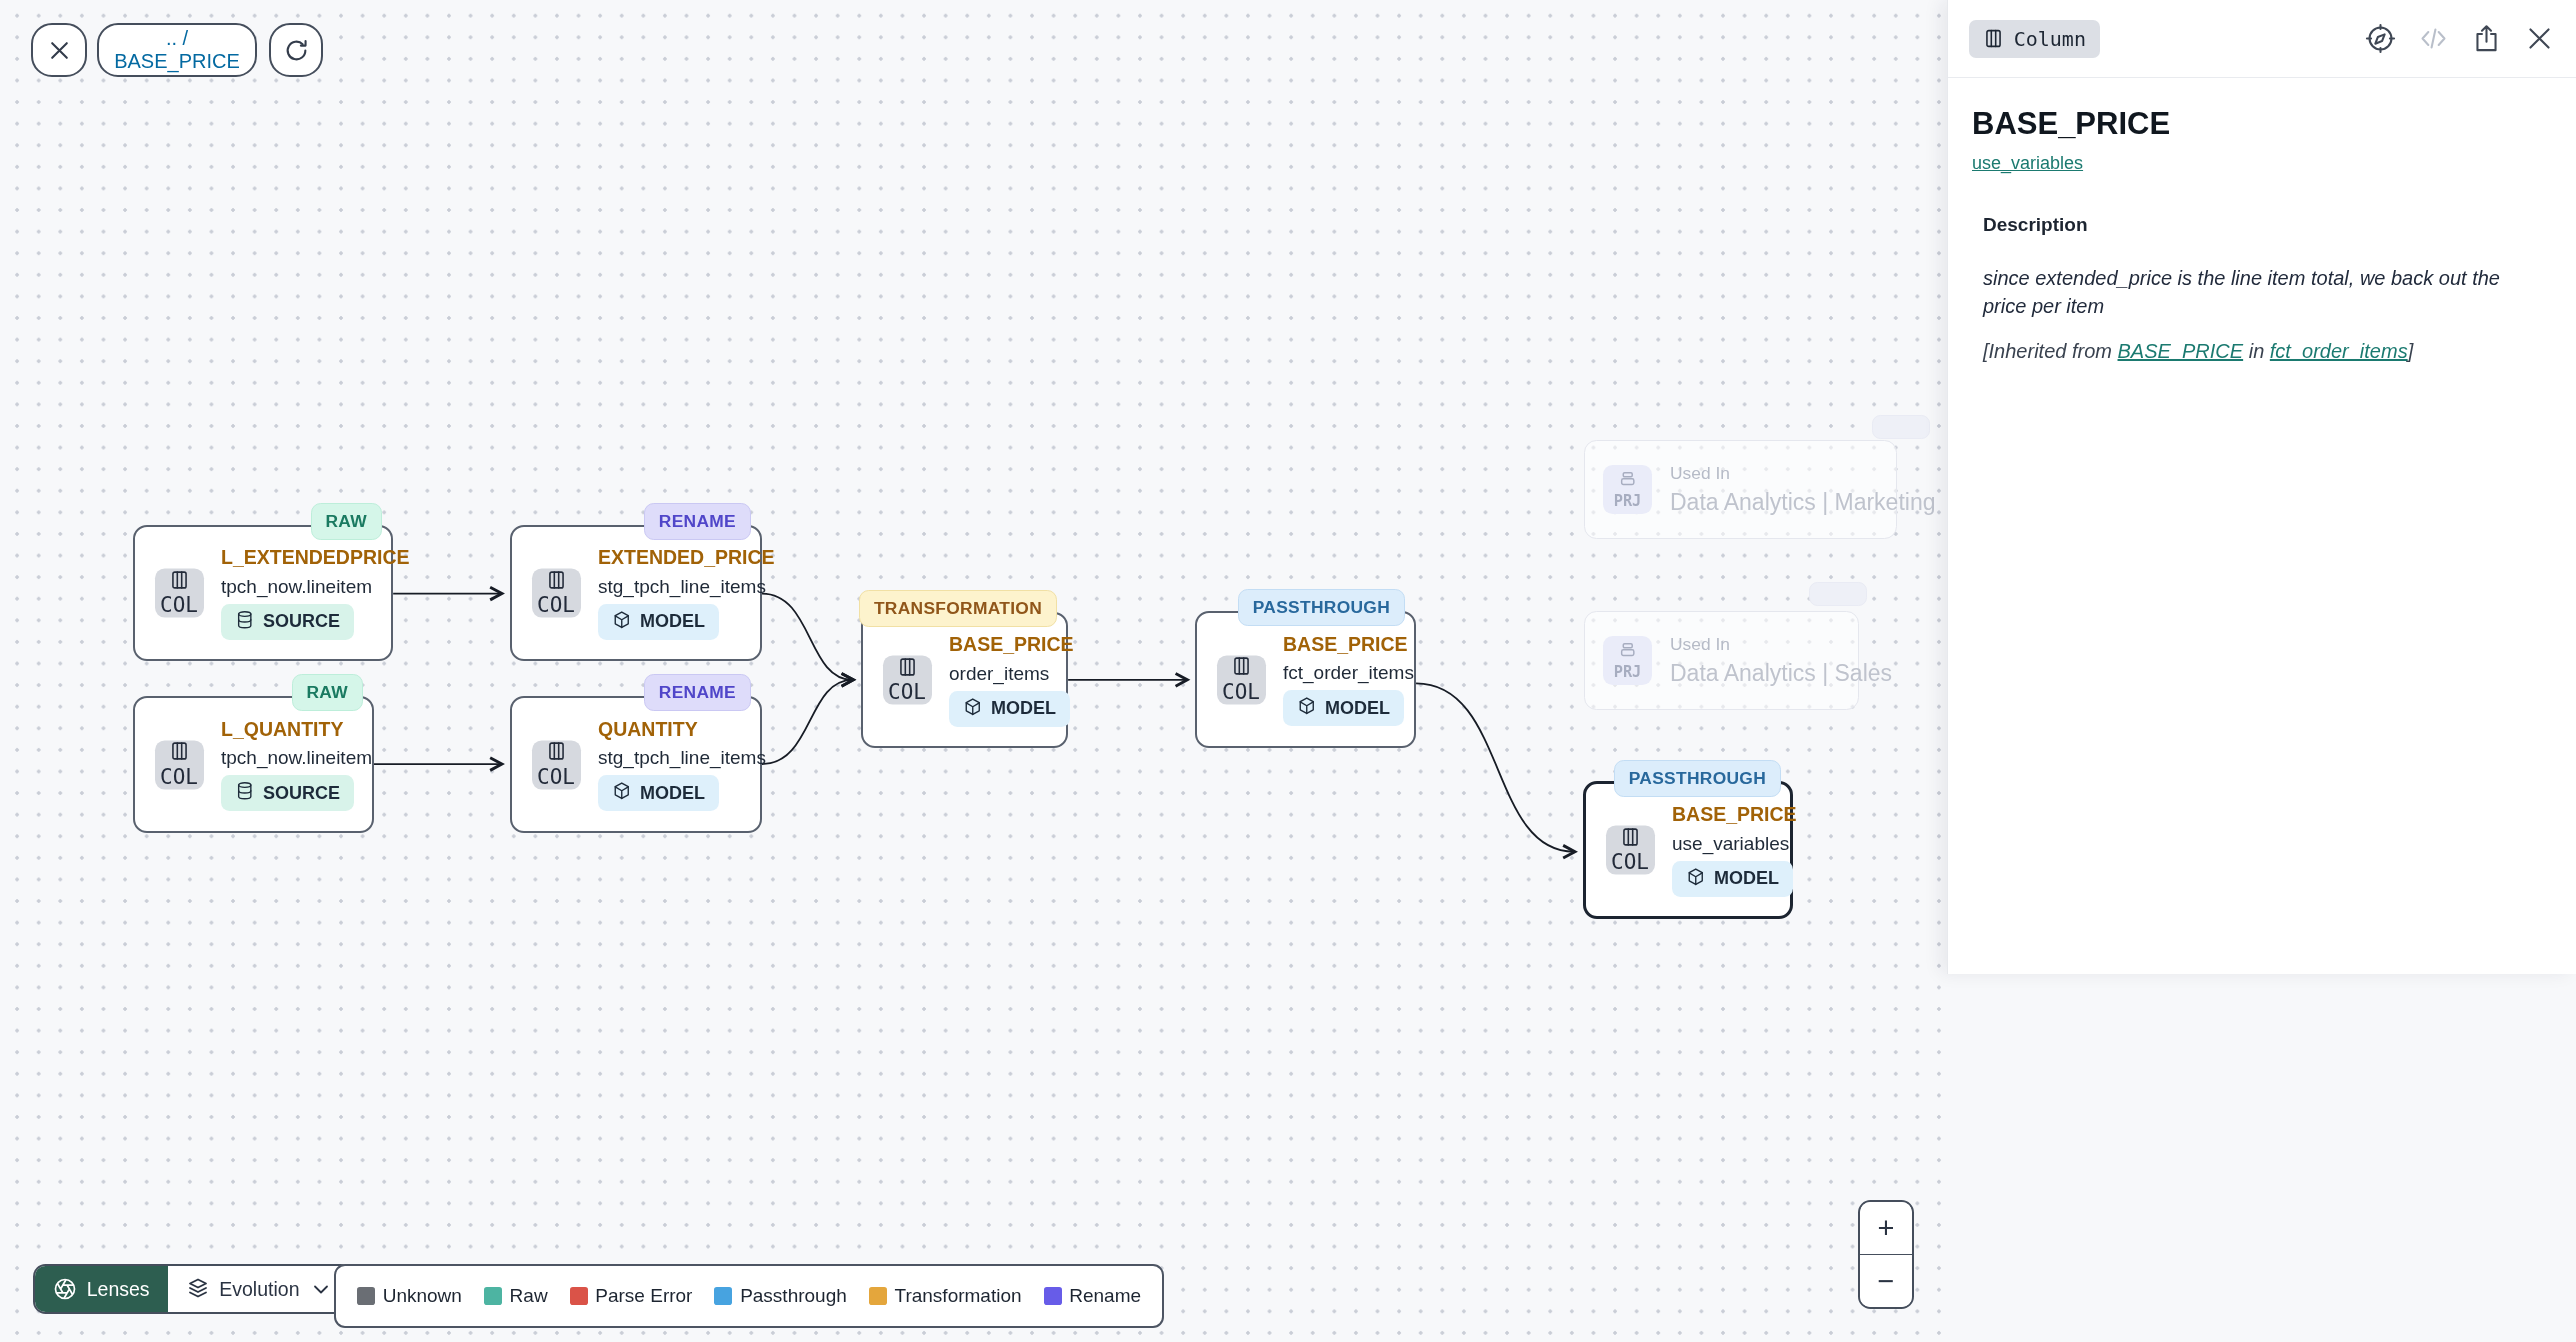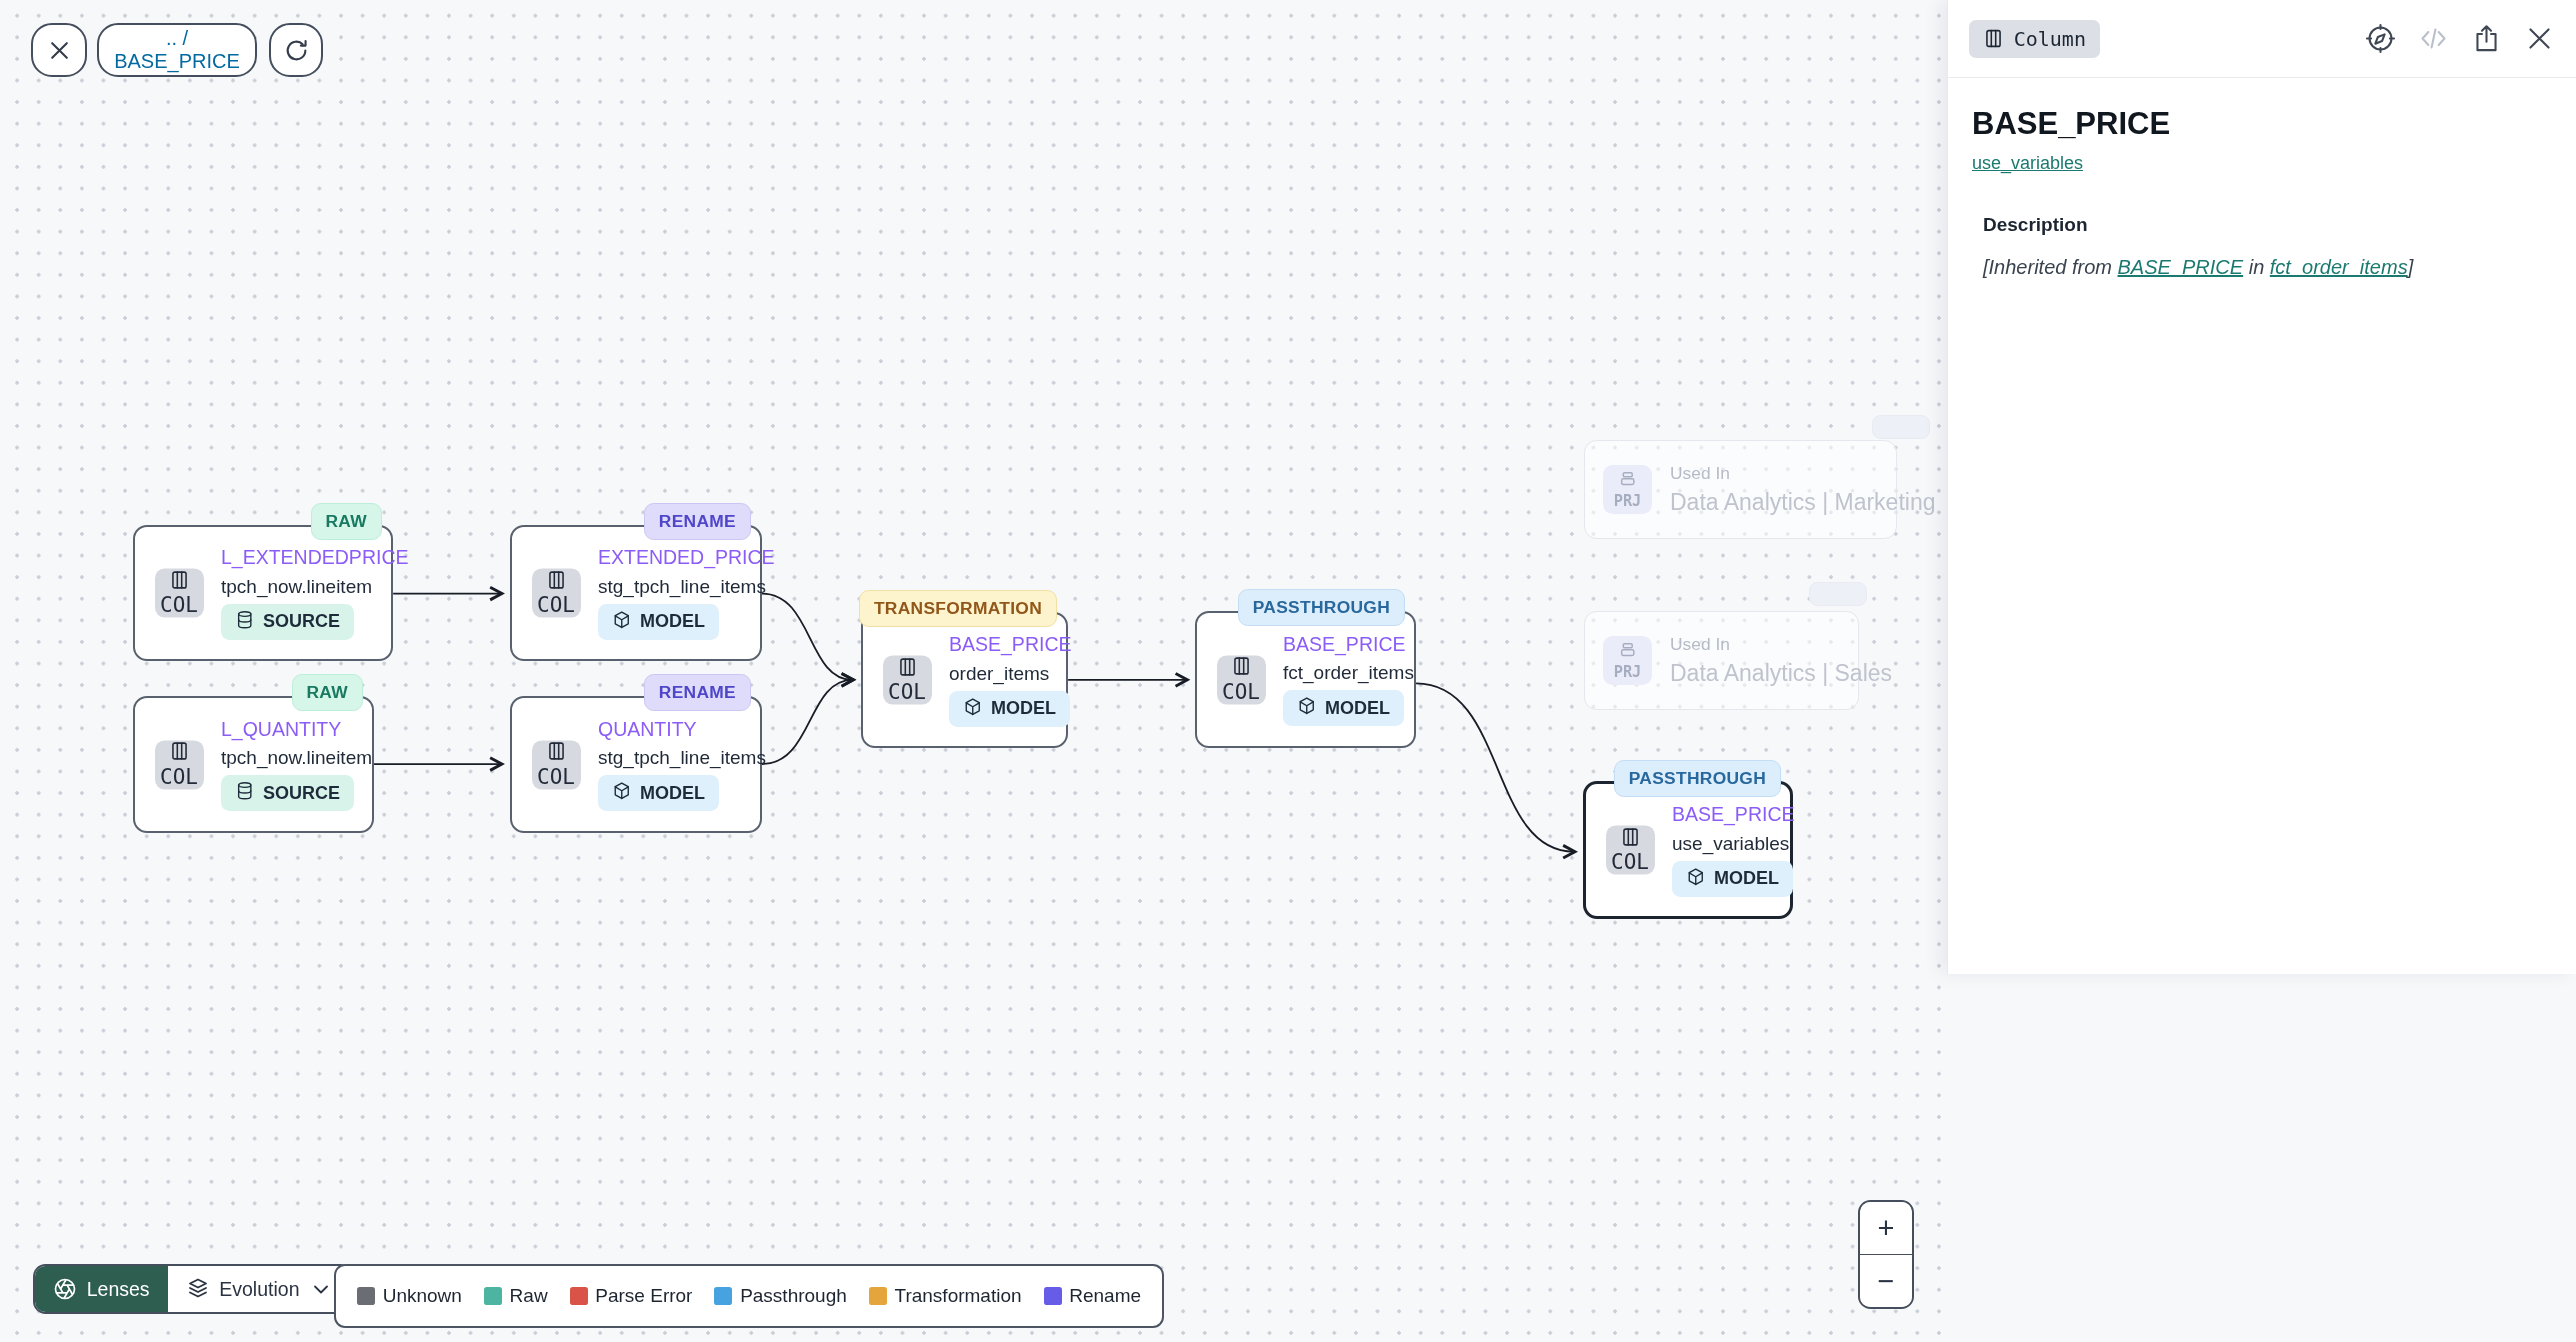--- a/index.html
+++ b/index.html
@@ -39,21 +39,21 @@
   .n-badge.transformation{background:#fdf3cd;color:#90561a;border-color:#f1e0a4;}
   .n-badge.passthrough{background:#dcedfb;color:#28689c;border-color:#c3ddf4;}
   .n-typechip{position:absolute;left:19.5px;top:50%;transform:translateY(-50%);
     width:49px;height:49px;border-radius:9.7px;background:#d6d9df;display:flex;
     flex-direction:column;align-items:center;justify-content:center;gap:0.7px;color:#232b3a;}
   .n-typechip svg{width:21px;height:21px;stroke:#232b3a;stroke-width:1.8;fill:none;
     stroke-linecap:round;stroke-linejoin:round;}
   .n-typelabel{font-family:"DejaVu Sans Mono",monospace;font-size:21px;font-weight:400;}
   .n-body{position:absolute;left:86px;top:0;bottom:0;right:11px;display:flex;
     flex-direction:column;justify-content:center;gap:6.3px;}
-  .n-title{font-size:19.5px;font-weight:400;color:#8b5cf6;white-space:nowrap;}
+  .n-title{font-size:19.5px;font-weight:700;color:#a16207;white-space:nowrap;}
   .n-sub{font-size:19px;color:#1f2937;white-space:nowrap;}
   .n-chip{display:inline-flex;align-items:center;gap:8.4px;height:36px;padding:0 14px;
     border-radius:8.4px;font-size:18px;font-weight:700;color:#1d2b3a;width:fit-content;}
   .n-chip.source{background:#d8f3ea;}
   .n-chip.model{background:#def0fb;}
   .n-chip svg{width:19.5px;height:19.5px;stroke:#1d2b3a;stroke-width:1.7;fill:none;
     stroke-linecap:round;stroke-linejoin:round;}
 
   
   .ghost{position:absolute;border:1.4px solid #e5e7ee;border-radius:12.5px;
@@ -428,19 +428,20 @@
         </button>
       </span>
     </div>
 
     <h1 class="p-title">BASE_PRICE</h1>
     <a class="p-link">use_variables</a>
 
 
     <div class="p-section">
       <div class="p-sec-heading">Description</div>
+      <div class="p-desc">since extended_price is the line item total, we back out the price per item</div>
       <div class="p-inherited">
         <span>[Inherited from </span><a>BASE_PRICE</a><span> in </span><a>fct_order_items</a><span>]</span>
       </div>
     </div>
   </aside>
 </div>
 
 
 </body></html>

